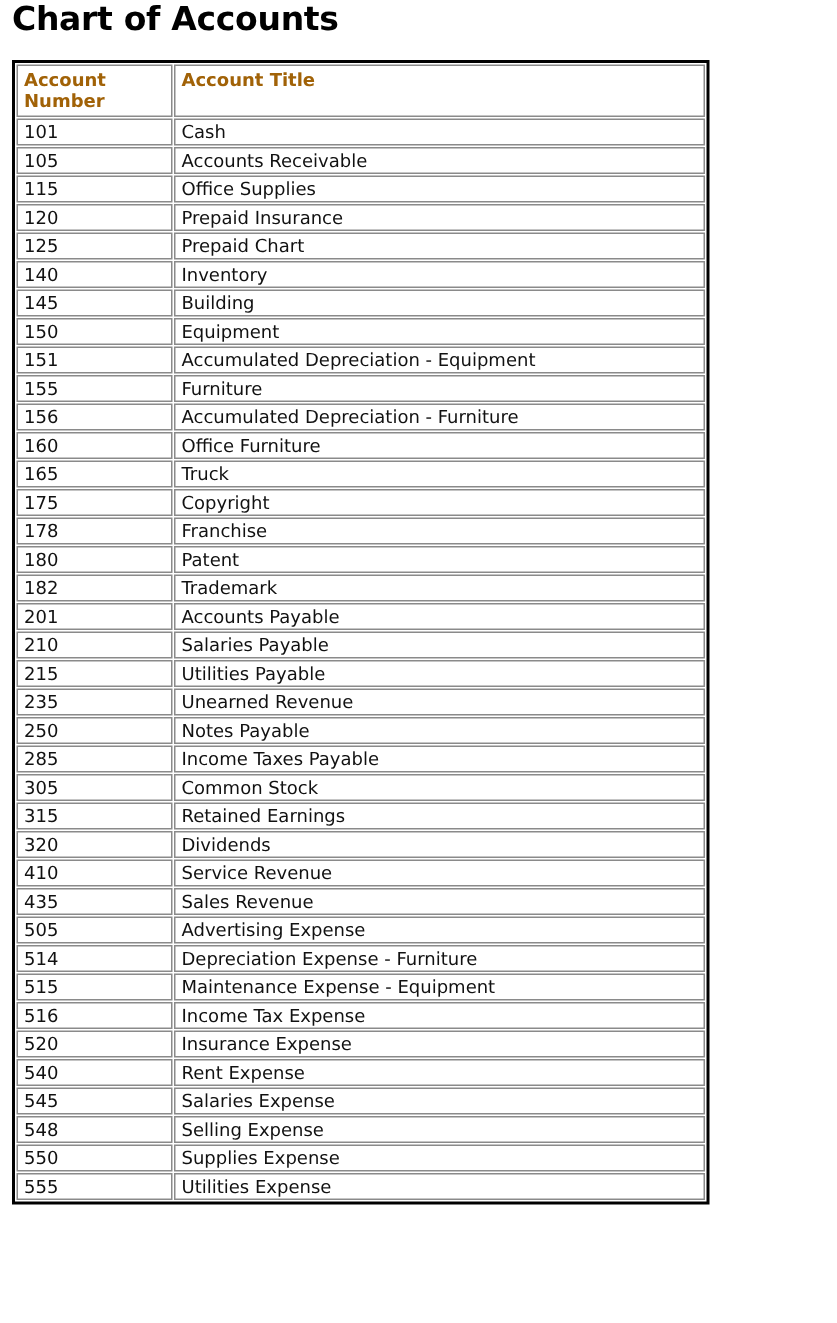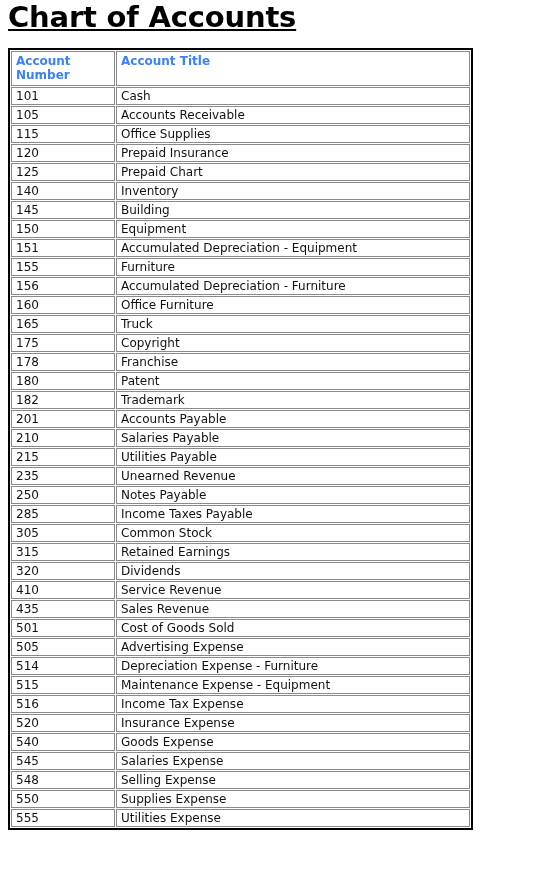--- a/index.html
+++ b/index.html
@@ -15,28 +15,27 @@
     color: #000000;
     overflow: hidden;
   }
 
   .page {
     padding: 0 8px;
     box-sizing: border-box;
   }
 
   h1.page-title {
-    font-size: 29px;
+    font-size: 22px;
     font-weight: bold;
     line-height: 1.1;
     margin: 2px 0 14px 0;
     padding: 0;
     letter-spacing: -0.2px;
     color: #000000;
-    text-decoration: underline;
   }
 
   table.coa-table {
     border-collapse: separate;
     border-spacing: 1px;
     border: 2px solid #000000;
     background: #ffffff;
     width: 464px;
     table-layout: fixed;
     margin: 0;
@@ -53,21 +52,21 @@
     height: 14px;
     font-size: 12px;
     color: #111111;
     background: #ffffff;
     overflow: hidden;
     white-space: nowrap;
   }
 
   table.coa-table th {
     font-weight: bold;
-    color: #3b82f6;
+    color: #a16207;
     white-space: normal;
     padding-top: 2px;
     padding-bottom: 3px;
   }
 
   col.col-number { width: 104px; }
   col.col-title  { width: 354px; }
 
   .num-cell {
     font-variant-numeric: tabular-nums;
@@ -199,24 +198,20 @@
         </tr>
         <tr>
           <td class="num-cell">410</td>
           <td>Service Revenue</td>
         </tr>
         <tr>
           <td class="num-cell">435</td>
           <td>Sales Revenue</td>
         </tr>
         <tr>
-          <td class="num-cell">501</td>
-          <td>Cost of Goods Sold</td>
-        </tr>
-        <tr>
           <td class="num-cell">505</td>
           <td>Advertising Expense</td>
         </tr>
         <tr>
           <td class="num-cell">514</td>
           <td>Depreciation Expense - Furniture</td>
         </tr>
         <tr>
           <td class="num-cell">515</td>
           <td>Maintenance Expense - Equipment</td>
@@ -224,21 +219,21 @@
         <tr>
           <td class="num-cell">516</td>
           <td>Income Tax Expense</td>
         </tr>
         <tr>
           <td class="num-cell">520</td>
           <td>Insurance Expense</td>
         </tr>
         <tr>
           <td class="num-cell">540</td>
-          <td>Goods Expense</td>
+          <td>Rent Expense</td>
         </tr>
         <tr>
           <td class="num-cell">545</td>
           <td>Salaries Expense</td>
         </tr>
         <tr>
           <td class="num-cell">548</td>
           <td>Selling Expense</td>
         </tr>
         <tr>

